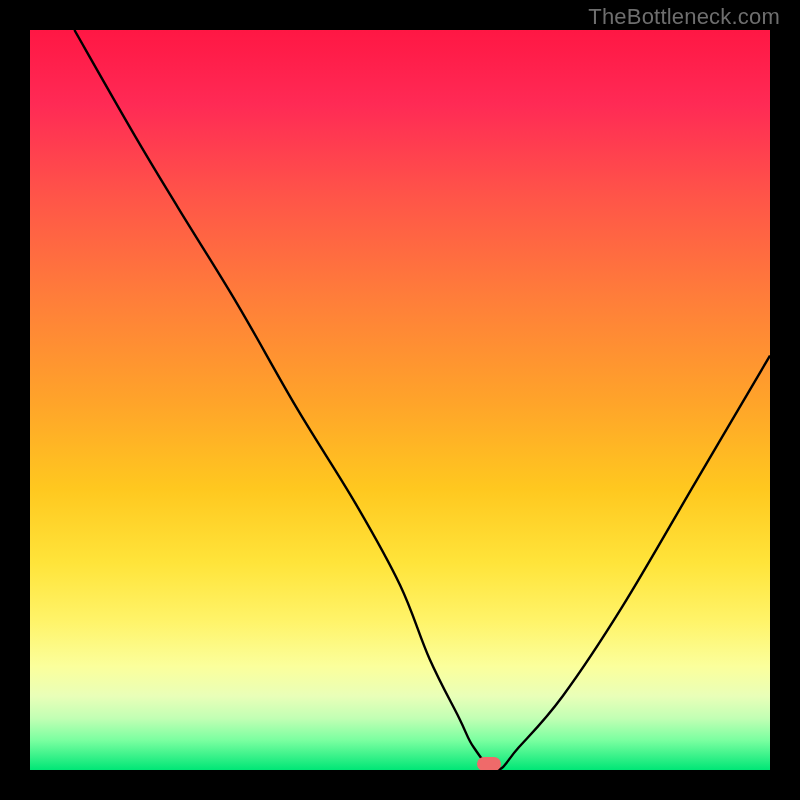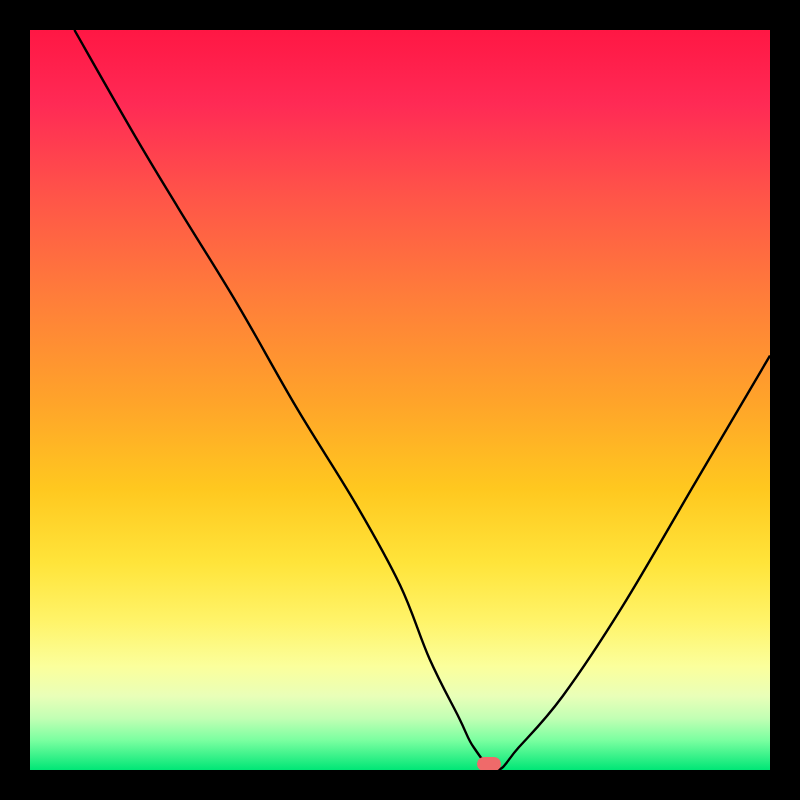--- a/index.html
+++ b/index.html
@@ -71,20 +71,21 @@
     left: 0; top: 0;
     width: 100%;
     height: 100%;
   }
 </style>
 </head>
 <body>
 
 <div class="frame">
 
+  <div class="watermark">TheBottleneck.com</div>
 
   <div class="plot-area">
     <div class="gradient"></div>
 
     <svg class="curve" viewBox="0 0 740 740" preserveAspectRatio="none">
       <path id="curve-path" d="M 44.4,0 C 55.056,18.648 84.95200000000001,71.632 103.60000000000001,103.60000000000001 C 122.248,135.568 129.352,146.964 148,177.6 C 166.648,208.236 185.88800000000003,237.836 207.20000000000002,273.8 C 228.512,309.764 245.08799999999997,341.43600000000004 266.4,377.40000000000003 C 287.712,413.36400000000003 306.952,441.632 325.6,473.6 C 344.24800000000005,505.56800000000004 356.68,527.028 370,555 C 383.32,582.972 388.944,605.024 399.6,629 C 410.25600000000003,652.976 421.20799999999997,672.2159999999999 429.2,688.1999999999999 C 437.192,704.184 437.34,708.4759999999999 444,717.8 C 450.66,727.124 458.20799999999997,740 466.2,740 C 474.192,740 476.41200000000003,731.12 488.40000000000003,717.8 C 500.38800000000003,704.4799999999999 514.1519999999999,691.308 532.8,666 C 551.448,640.692 568.024,615.8280000000001 592,577.2 C 615.976,538.572 639.36,496.688 666,451.4 C 692.64,406.11199999999997 726.68,348.24399999999997 740,325.59999999999997" fill="none" stroke="#000" stroke-width="2.4"></path>
     </svg>
 
     <div id="marker" class="marker" style="left: 458.8px; top: 734px; background: rgb(239, 106, 106);"></div>
   </div>

